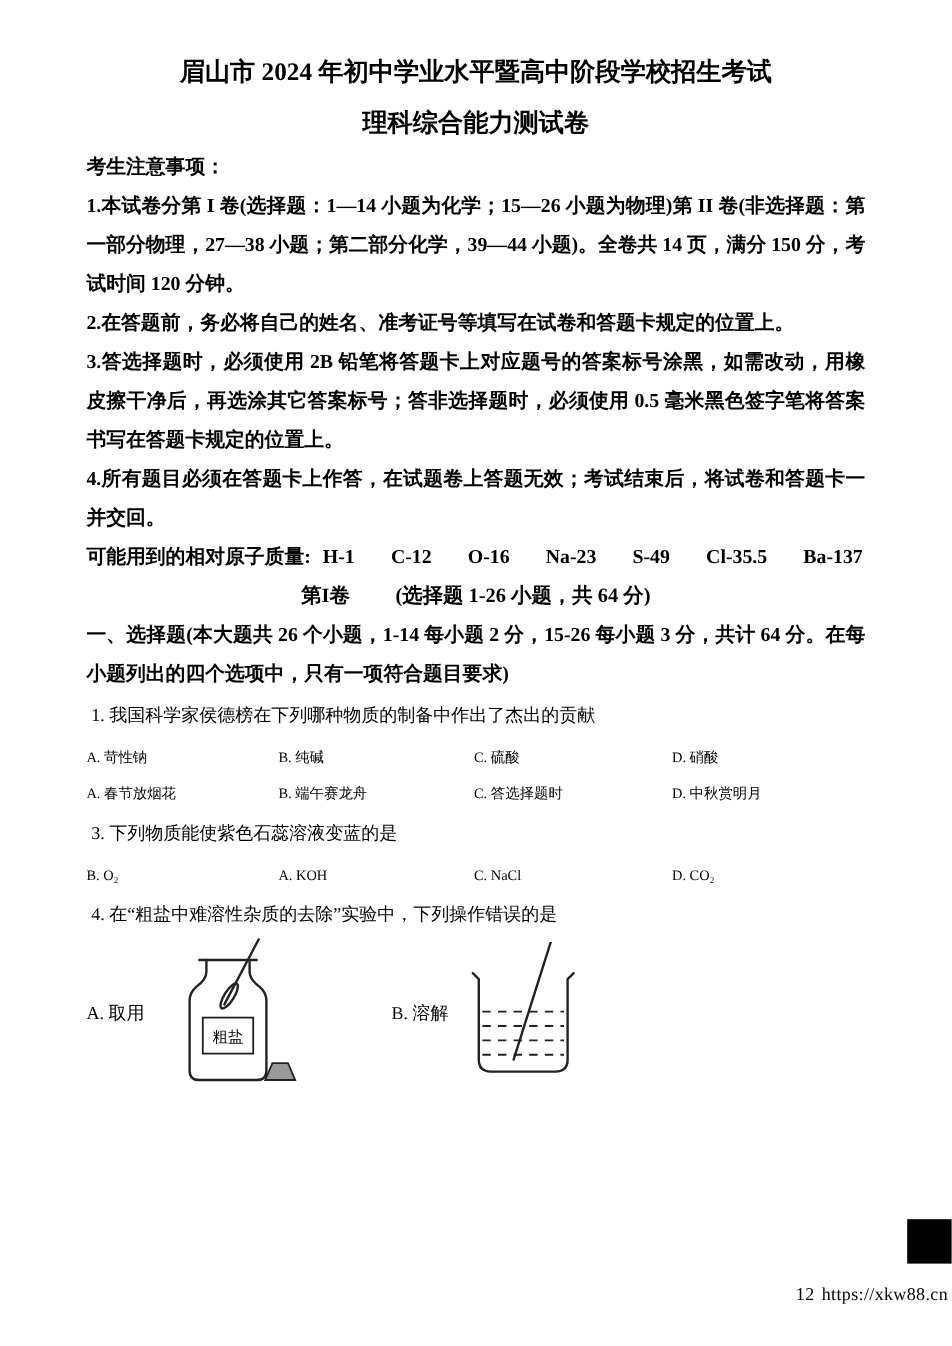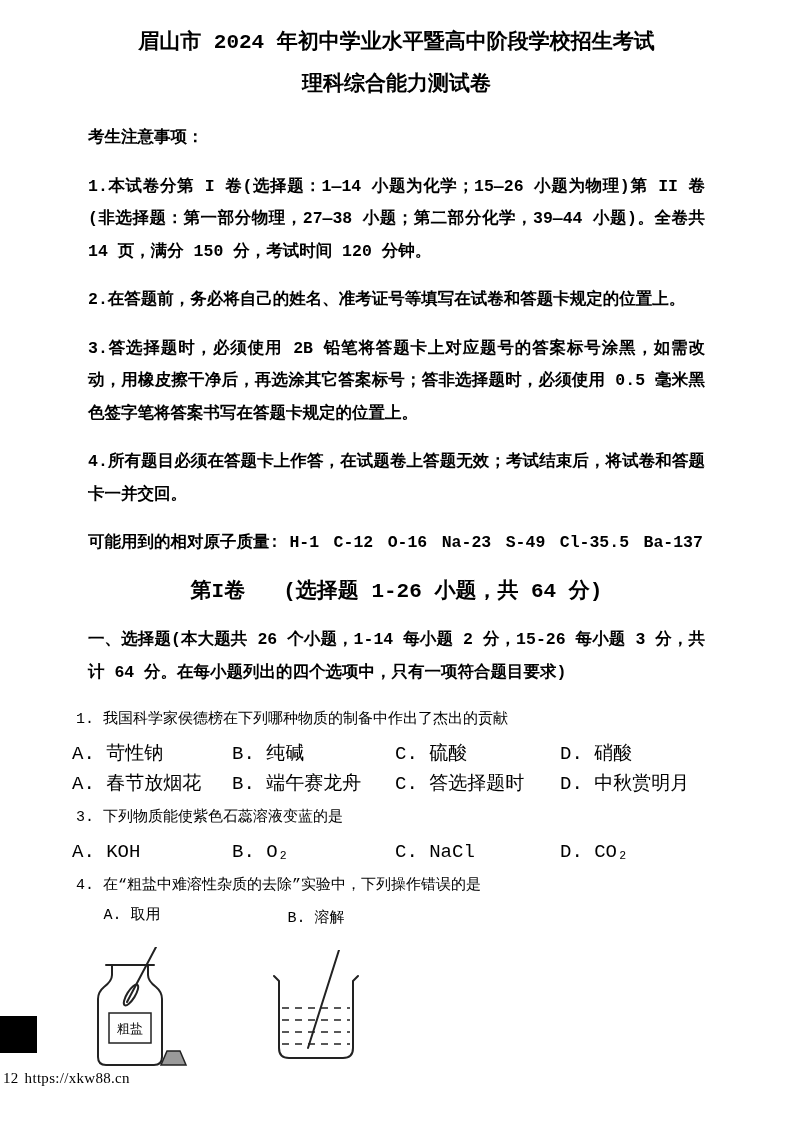--- a/index.html
+++ b/index.html
@@ -3,37 +3,37 @@
 <meta charset="utf-8">
 <style>
   * { box-sizing: border-box; }
   html, body { margin: 0; padding: 0; }
   body {
     width: 793px; height: 1122px;
     background: #ffffff; color: #000;
     font-family: "Liberation Serif", "DejaVu Serif", serif;
     position: relative; overflow: hidden;
   }
-  .page { position: absolute; left: 0; top: 0; width: 793px; height: 1084px; padding: 22px 72px 0 72px; font-family: Liberation Mono, monospace; }
+  .page { position: absolute; left: 0; top: 0; width: 793px; height: 1084px; padding: 39px 72px 0 72px; }
   .title { text-align: center; font-weight: bold; font-size: 21px; line-height: 42px; }
-  .para { margin: 16px; font-size: 16.5px; line-height: 32.5px; }
+  .para { margin: 0; font-size: 16.5px; line-height: 32.5px; }
   .bold { font-weight: bold; }
   .just { text-align: justify; }
   .atomic-line { display: flex; }
   .masses { flex: 1; display: flex; justify-content: space-between; padding-left: 10px; padding-right: 2px; }
-  .section-line { text-align: center; font-size: 21px; line-height: 32.5px; }
+  .section-line { text-align: center; font-size: 17px; line-height: 32.5px; }
   .section-sub { margin-left: 38px; }
   .q-text { margin: 4px; font-size: 15px; line-height: 30px; }
-  .options { display: grid; grid-template-columns: 160px 163px 165px 1fr; font-size: 19px; line-height: 30px; }
+  .options { display: grid; grid-template-columns: 160px 163px 165px 1fr; font-size: 12px; line-height: 30px; }
   .q4-row { display: flex; align-items: center; font-size: 15px; margin-top: 4px; }
-  .q4-opt { display: flex; align-items: center; gap: 23px; flex-direction: column; }
+  .q4-opt { display: flex; align-items: center; gap: 12px; }
   .q4-opt-b { margin-left: 74px; }
   svg { display: block; }
   .fig-stroke { fill: none; stroke: #222; stroke-width: 2; stroke-linecap: round; stroke-linejoin: round; }
-  .footer { position: absolute; left: 0; right: 0; top: 1016px; text-align: left; }
+  .footer { position: absolute; left: 0; right: 0; top: 1016px; text-align: right; }
   .brand-square { display: inline-block; width: 37px; height: 37px; background: #000; }
   .footer-line { margin-top: 13px; font-size: 15px; letter-spacing: 0.3px; }
   .footer-line span { margin: 0 3px; }
 </style>
 </head>
 <body>
 
 <div class="page">
 
   <div class="title">眉山市 2024 年初中学业水平暨高中阶段学校招生考试</div>
@@ -79,22 +79,22 @@
       <span>A. 春节放烟花</span>
       <span>B. 端午赛龙舟</span>
       <span>C. 答选择题时</span>
       <span>D. 中秋赏明月</span>
     </div>
   </div>
 
   <div class="question">
     <p class="q-text">3. 下列物质能使紫色石蕊溶液变蓝的是</p>
     <div class="options">
+      <span>B. O₂</span>
       <span>A. KOH</span>
-      <span>B. O₂</span>
       <span>C. NaCl</span>
       <span>D. CO₂</span>
     </div>
   </div>
 
   <div class="question">
     <p class="q-text">4. 在“粗盐中难溶性杂质的去除”实验中，下列操作错误的是</p>
     <div class="q4-row">
 
       <div class="q4-opt">

